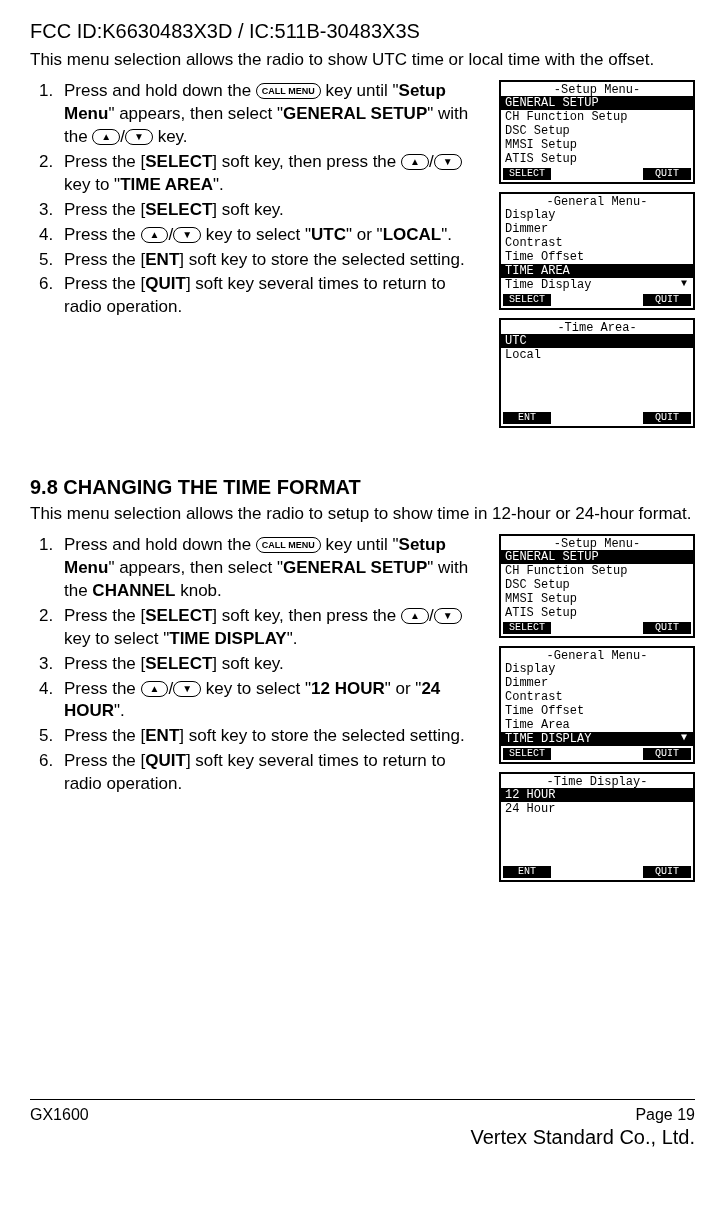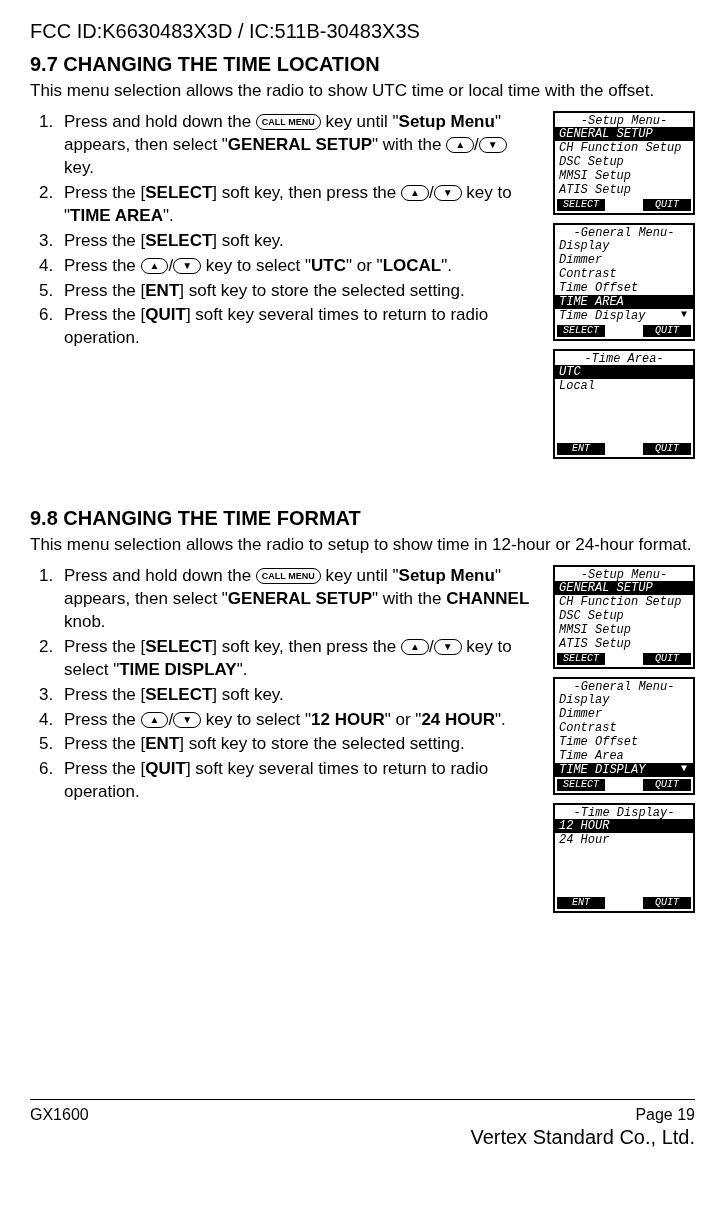--- a/index.html
+++ b/index.html
@@ -67,23 +67,22 @@
     vertical-align: middle;
   }
   .bold {
     font-weight: bold;
   }
   .heavy {
     font-weight: 900;
     font-family: Arial, sans-serif;
   }
   .screens {
-    width: 142px;
+    width: 196px;
     flex-shrink: 0;
-    font-style: italic;
   }
   .lcd {
     border: 2px solid #000;
     margin-bottom: 8px;
     font-family: "Courier New", monospace;
     font-size: 12px;
     line-height: 1;
     background: #fff;
   }
   .lcd-title {
@@ -147,21 +146,20 @@
     font-size: 10px;
     padding-right: 2px;
   }
 </style>
 </head>
 <body>
 
 <div class="page">
   <div class="fcc">FCC ID:K6630483X3D / IC:511B-30483X3S</div>
 
-  <h2>9.7   CHANGING THE TIME LOCATION</h2>
   <div class="intro">This menu selection allows the radio to show UTC time or local time with the offset.</div>
 
   <div class="section-body">
     <ol>
       <li>
         <span>Press and hold down the </span><span class="key">CALL MENU</span><span> key until "</span><span class="heavy">Setup Menu</span><span>" appears, then select "</span><span class="heavy">GENERAL SETUP</span><span>" with the </span><span class="arrowkey">▲</span>/<span class="arrowkey">▼</span><span> key.</span>
       </li>
       <li>
         <span>Press the [</span><span class="bold">SELECT</span><span>] soft key, then press the </span><span class="arrowkey">▲</span>/<span class="arrowkey">▼</span><span> key to "</span><span class="heavy">TIME AREA</span><span>".</span>
       </li>

